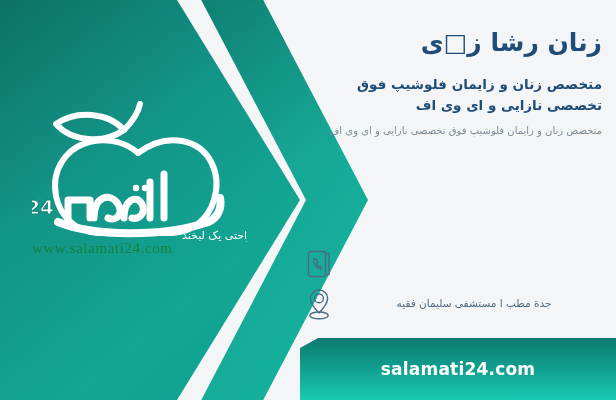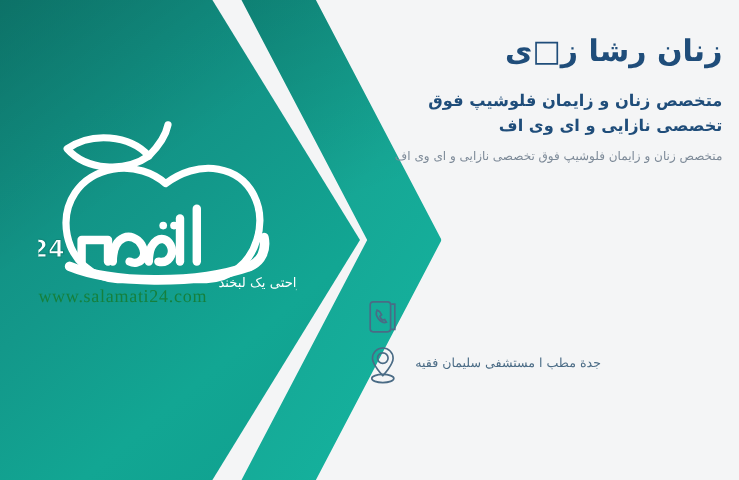--- a/index.html
+++ b/index.html
@@ -163,21 +163,21 @@
     flex: 0 0 34px;
     display: flex;
     align-items: center;
     justify-content: center;
   }
   .contact-icon svg { display: block; }
   .contact-text {
     color: #4a6b85;
     font-size: 10.5px;
     line-height: 1.5;
-    text-align: left;
+    text-align: center;
     flex: 1 1 auto;
   }
   .contact-text.empty { min-height: 12px; }
 </style>
 </head>
 <body>
 
 <div class="card">
 
   <div class="bg-layer">
@@ -245,14 +245,17 @@
           <path d="M14 3 C9.2 3 5.4 6.8 5.4 11.6 C5.4 17.2 14 26 14 26 C14 26 22.6 17.2 22.6 11.6 C22.6 6.8 18.8 3 14 3 Z"></path>
           <circle cx="14" cy="11.4" r="4.4"></circle>
           <ellipse cx="14" cy="28.4" rx="9.2" ry="3.4"></ellipse>
         </svg>
       </span>
       <span class="contact-text">جدة مطب ا مستشفى سلیمان فقیه</span>
     </div>
 
   </div>
 
+  <div class="footer-banner">
+    <span class="footer-url">salamati24.com</span>
+  </div>
 
 </div>
 
 </body></html>

